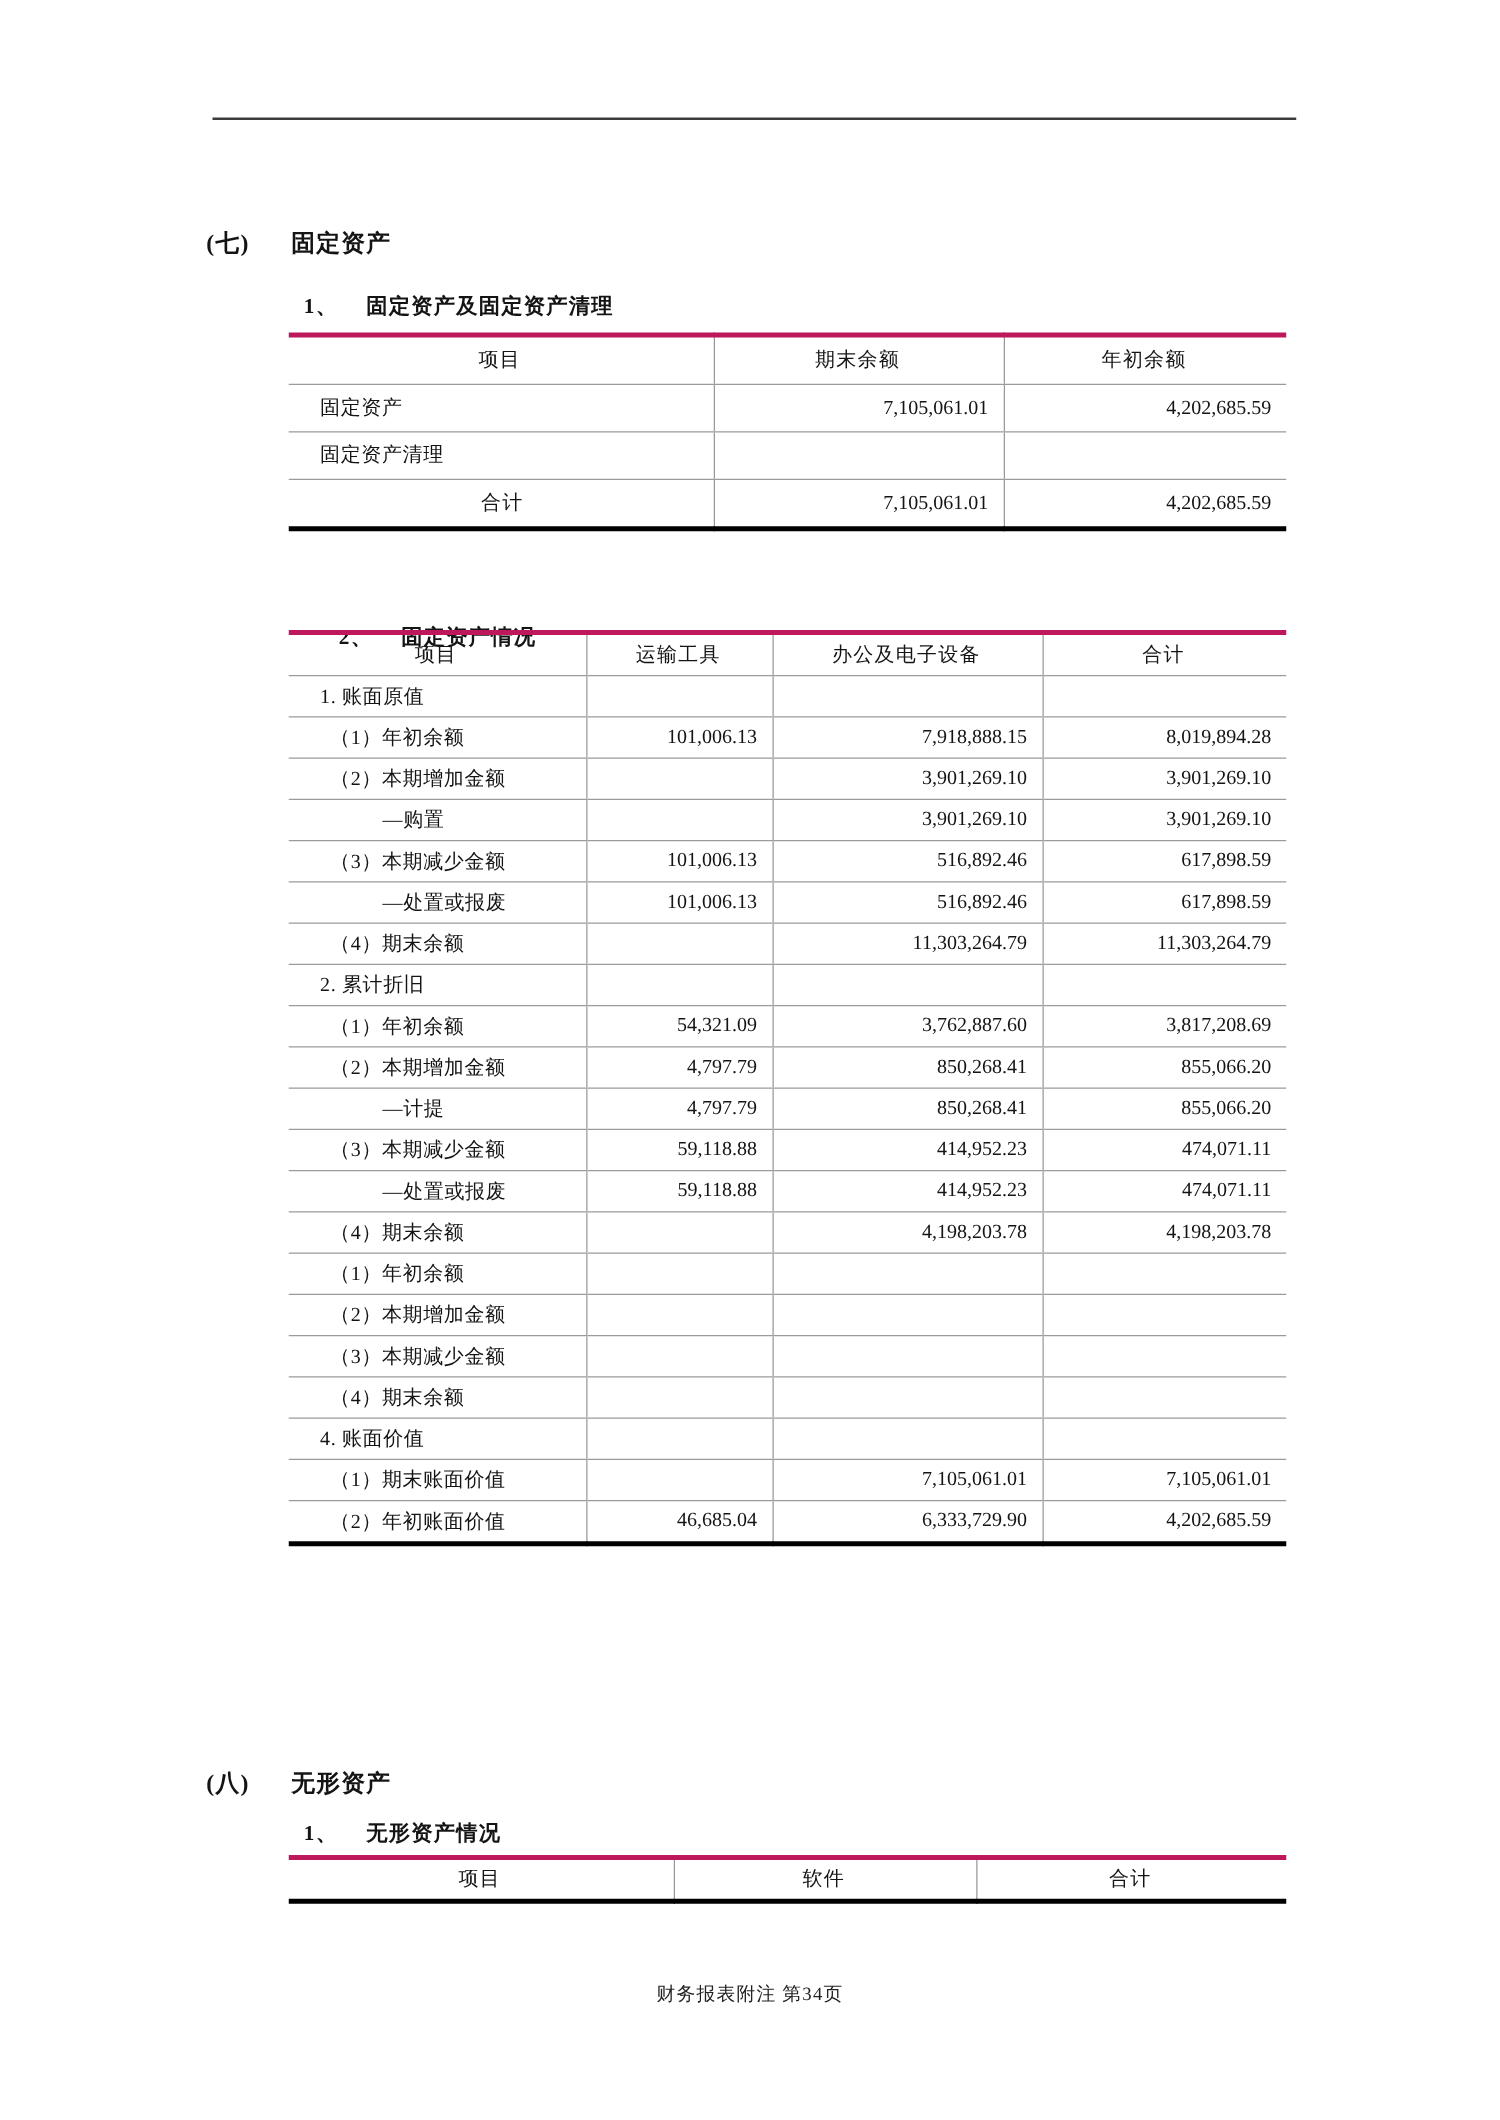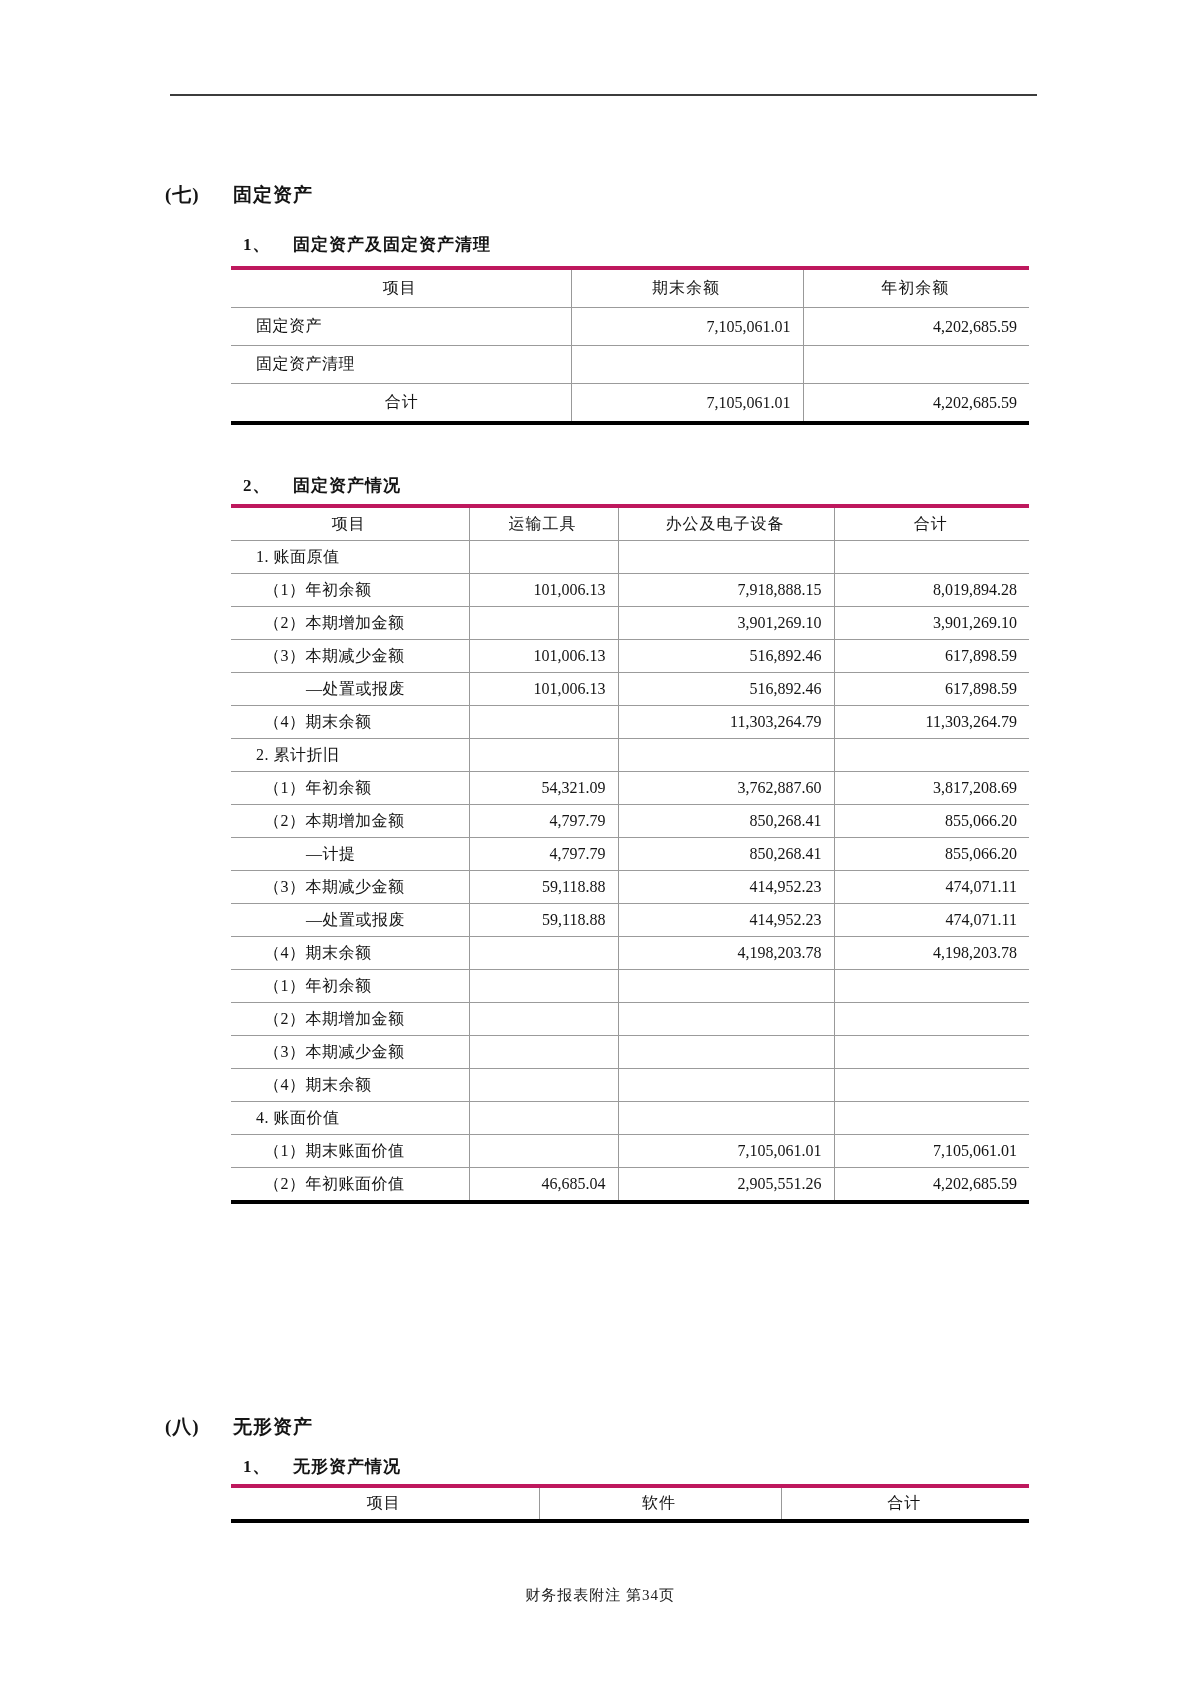--- a/index.html
+++ b/index.html
@@ -13,21 +13,21 @@
   .top-rule{position:absolute;left:170px;right:163px;top:94px;border-top:2px solid #3c3c3c;}
 
   .sec-heading{position:absolute;left:165px;font-size:19px;font-weight:bold;letter-spacing:1px;}
   .sec-heading .sec-label{display:inline-block;width:68px;}
   .sec7{top:182px;}
   .sec8{top:1414px;}
 
   .sub-heading{position:absolute;left:243px;font-size:17px;font-weight:bold;letter-spacing:1px;}
   .sub-heading .sub-num{display:inline-block;width:50px;}
   .sub1{top:233px;}
-  .sub2{top:474px;}
+  .sub2{top:498px;margin-left:28px;}
   .sub3{top:1455px;}
 
   table.tbl{
     position:absolute;left:231px;width:798px;
     border-collapse:collapse;table-layout:fixed;
     border-top:4px solid #be185d;border-bottom:4px solid #000;
     font-size:16px;
   }
   .tbl1{top:266px;}
   .tbl2{top:504px;}
@@ -134,20 +134,26 @@
           <td class="num">7,918,888.15</td>
           <td class="num">8,019,894.28</td>
         </tr>
         <tr>
           <td class="lbl ind1">（2）本期增加金额</td>
           <td class="num"></td>
           <td class="num">3,901,269.10</td>
           <td class="num">3,901,269.10</td>
         </tr>
         <tr>
+          <td class="lbl ind2">—购置</td>
+          <td class="num"></td>
+          <td class="num">3,901,269.10</td>
+          <td class="num">3,901,269.10</td>
+        </tr>
+        <tr>
           <td class="lbl ind1">（3）本期减少金额</td>
           <td class="num">101,006.13</td>
           <td class="num">516,892.46</td>
           <td class="num">617,898.59</td>
         </tr>
         <tr>
           <td class="lbl ind2">—处置或报废</td>
           <td class="num">101,006.13</td>
           <td class="num">516,892.46</td>
           <td class="num">617,898.59</td>
@@ -232,21 +238,21 @@
         </tr>
         <tr>
           <td class="lbl ind1">（1）期末账面价值</td>
           <td class="num"></td>
           <td class="num">7,105,061.01</td>
           <td class="num">7,105,061.01</td>
         </tr>
         <tr>
           <td class="lbl ind1">（2）年初账面价值</td>
           <td class="num">46,685.04</td>
-          <td class="num">2,905,551.26</td>
+          <td class="num">6,333,729.90</td>
           <td class="num">4,202,685.59</td>
         </tr>
       </tbody>
   </table>
 
   <div class="sec-heading sec8">
     <span class="sec-label">(八)</span><span>无形资产</span>
   </div>
 
   <div class="sub-heading sub3">

